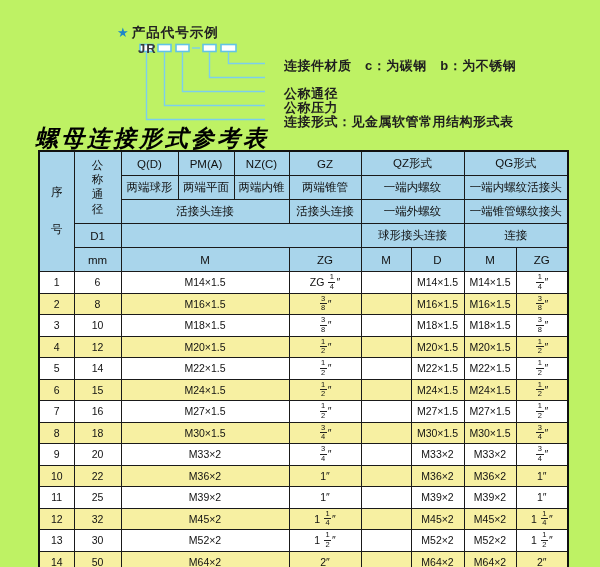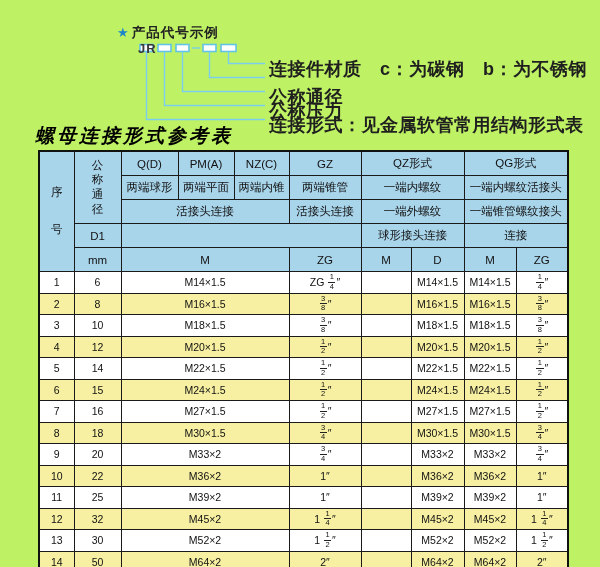--- a/index.html
+++ b/index.html
@@ -4,25 +4,25 @@
 <style>
   html,body{margin:0;padding:0;background:#fff;}
   #page{position:relative;width:600px;height:567px;background:#bef264;overflow:hidden;
         font-family:"Liberation Sans","DejaVu Sans",sans-serif;color:#1a1a1a;padding-left:44px;}
 
   
   #diagram-svg{position:absolute;left:0;top:0;}
   .diag-title{position:absolute;left:117px;top:24px;font-size:13.5px;font-weight:bold;color:#222;letter-spacing:1px;}
   .diag-title .star{color:#1c86c8;margin-right:2px;font-size:13px;}
   .code-prefix{position:absolute;left:112px;top:41px;font-size:13px;font-weight:bold;color:#3a3a3a;letter-spacing:1px;margin-left:26px;}
-  .diag-label{position:absolute;left:269px;height:14px;font-size:18px;font-weight:600;color:#1f1f1f;white-space:nowrap;letter-spacing:0.5px;text-align:center;}
+  .diag-label{position:absolute;left:284px;height:14px;font-size:13px;font-weight:600;color:#1f1f1f;white-space:nowrap;letter-spacing:0.5px;text-align:center;}
 
   
   .table-title{position:absolute;left:35px;top:123px;font-family:"DejaVu Serif","Liberation Serif",serif;
-               font-size:19px;font-weight:bold;font-style:italic;color:#000;letter-spacing:3px;}
+               font-size:23px;font-weight:bold;font-style:italic;color:#000;letter-spacing:3px;}
 
   
   table.ref{position:absolute;left:38px;top:150px;border-collapse:collapse;table-layout:fixed;
             width:529px;font-size:11px;color:#111;}
   table.ref th,table.ref td{border:1px solid #1a1a1a;text-align:center;vertical-align:middle;
             padding:0;font-weight:normal;overflow:hidden;white-space:nowrap;}
   table.ref{border:2px solid #111;}
   table.ref thead th{background:#a9d5eb;height:23px;font-size:11.5px;}
   table.ref tbody td{height:20.5px;background:#fff;font-size:10.5px;}
   table.ref tbody tr.alt td{background:#f7f0a2;}

